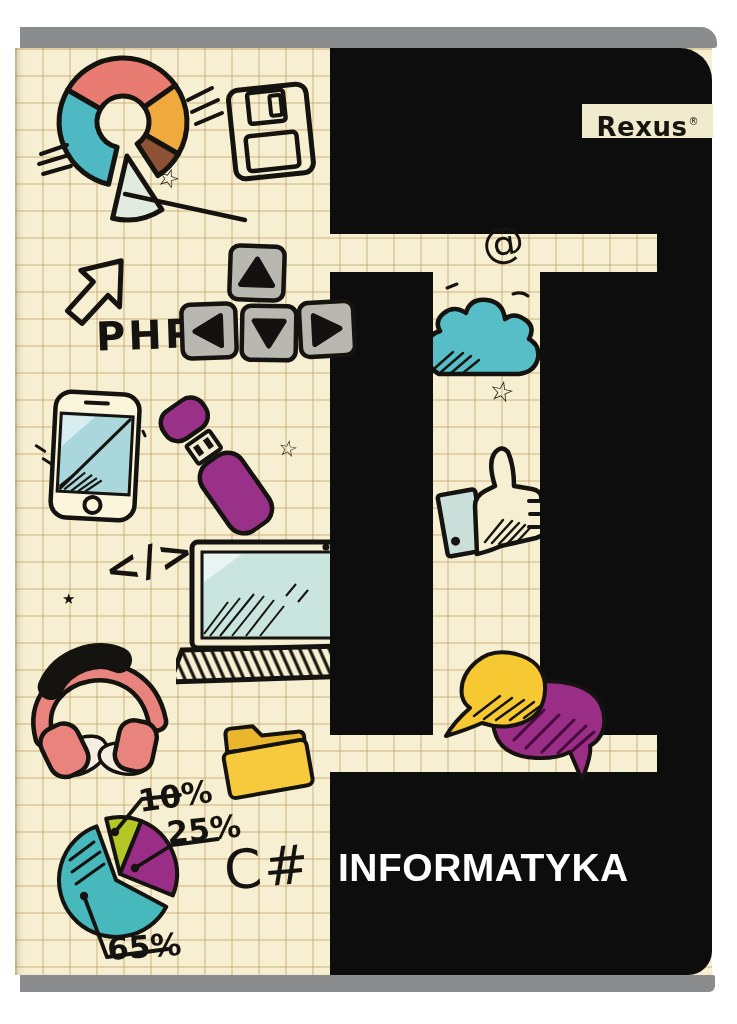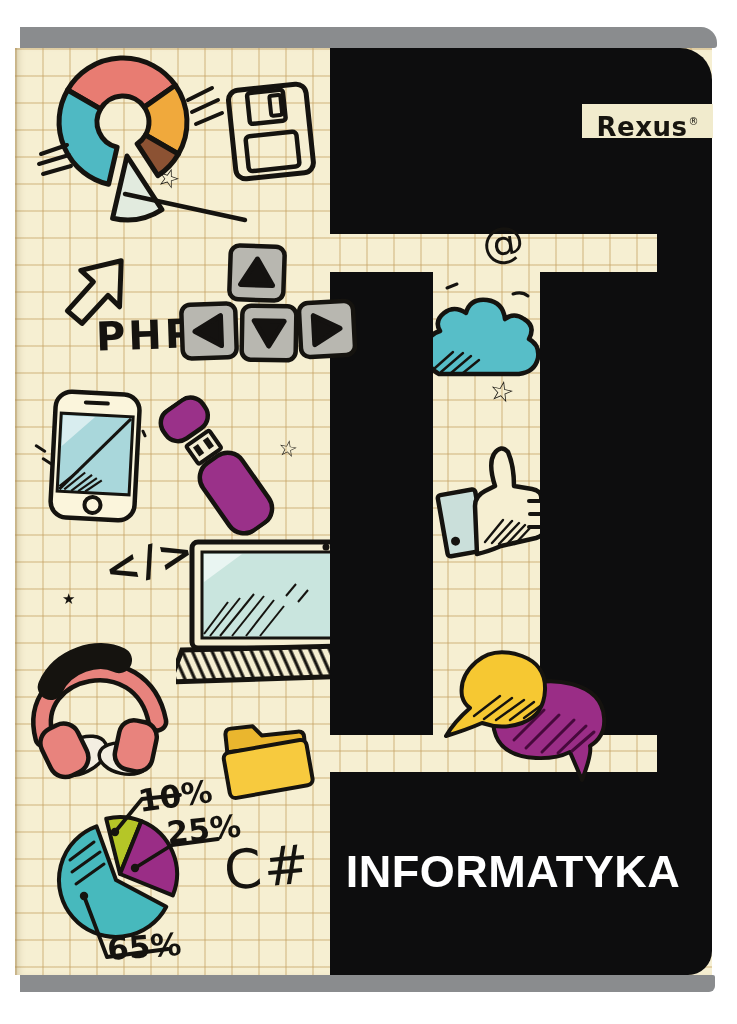--- a/index.html
+++ b/index.html
@@ -40,23 +40,23 @@
   .php-label{left:96px;top:312px;font-size:40px;font-weight:600;letter-spacing:3px;transform:rotate(-2deg);}
   .code-label{left:104px;top:536px;font-size:42px;font-weight:600;letter-spacing:2px;transform:rotate(-14deg);}
   .csharp-label{left:224px;top:836px;font-size:54px;font-weight:500;letter-spacing:2px;transform:rotate(-5deg);}
   .at-label{left:482px;top:218px;font-size:42px;font-weight:500;transform:rotate(-8deg);z-index:5;color:#15130f;}
 
   .brand-box{left:582px;top:104px;width:131px;height:34px;background:#f1ebcd;z-index:5;
      display:flex;align-items:center;justify-content:center;color:#17150f;}
   .brand-box .name{font-size:26px;font-weight:bold;letter-spacing:.5px;margin-top:12px;}
   .brand-box sup{font-size:10px;margin-left:1px;}
 
-  .title{left:338px;top:846px;width:350px;text-align:center;z-index:5;
+  .title{left:338px;top:846px;width:350px;z-index:5;
      color:#ffffff;font-family:"Liberation Sans",sans-serif;font-weight:bold;
-     font-size:45px;letter-spacing:.5px;}
+     font-size:39px;letter-spacing:.5px;}
 
   svg{display:block;}
   svg text{font-family:"DejaVu Sans",sans-serif;}
 </style>
 </head>
 <body>
 
 <div class="abs grid-bg page"></div>
 
 <svg class="abs doodle" style="left:35px;top:48px;" width="220" height="200" viewBox="0 0 220 200">

